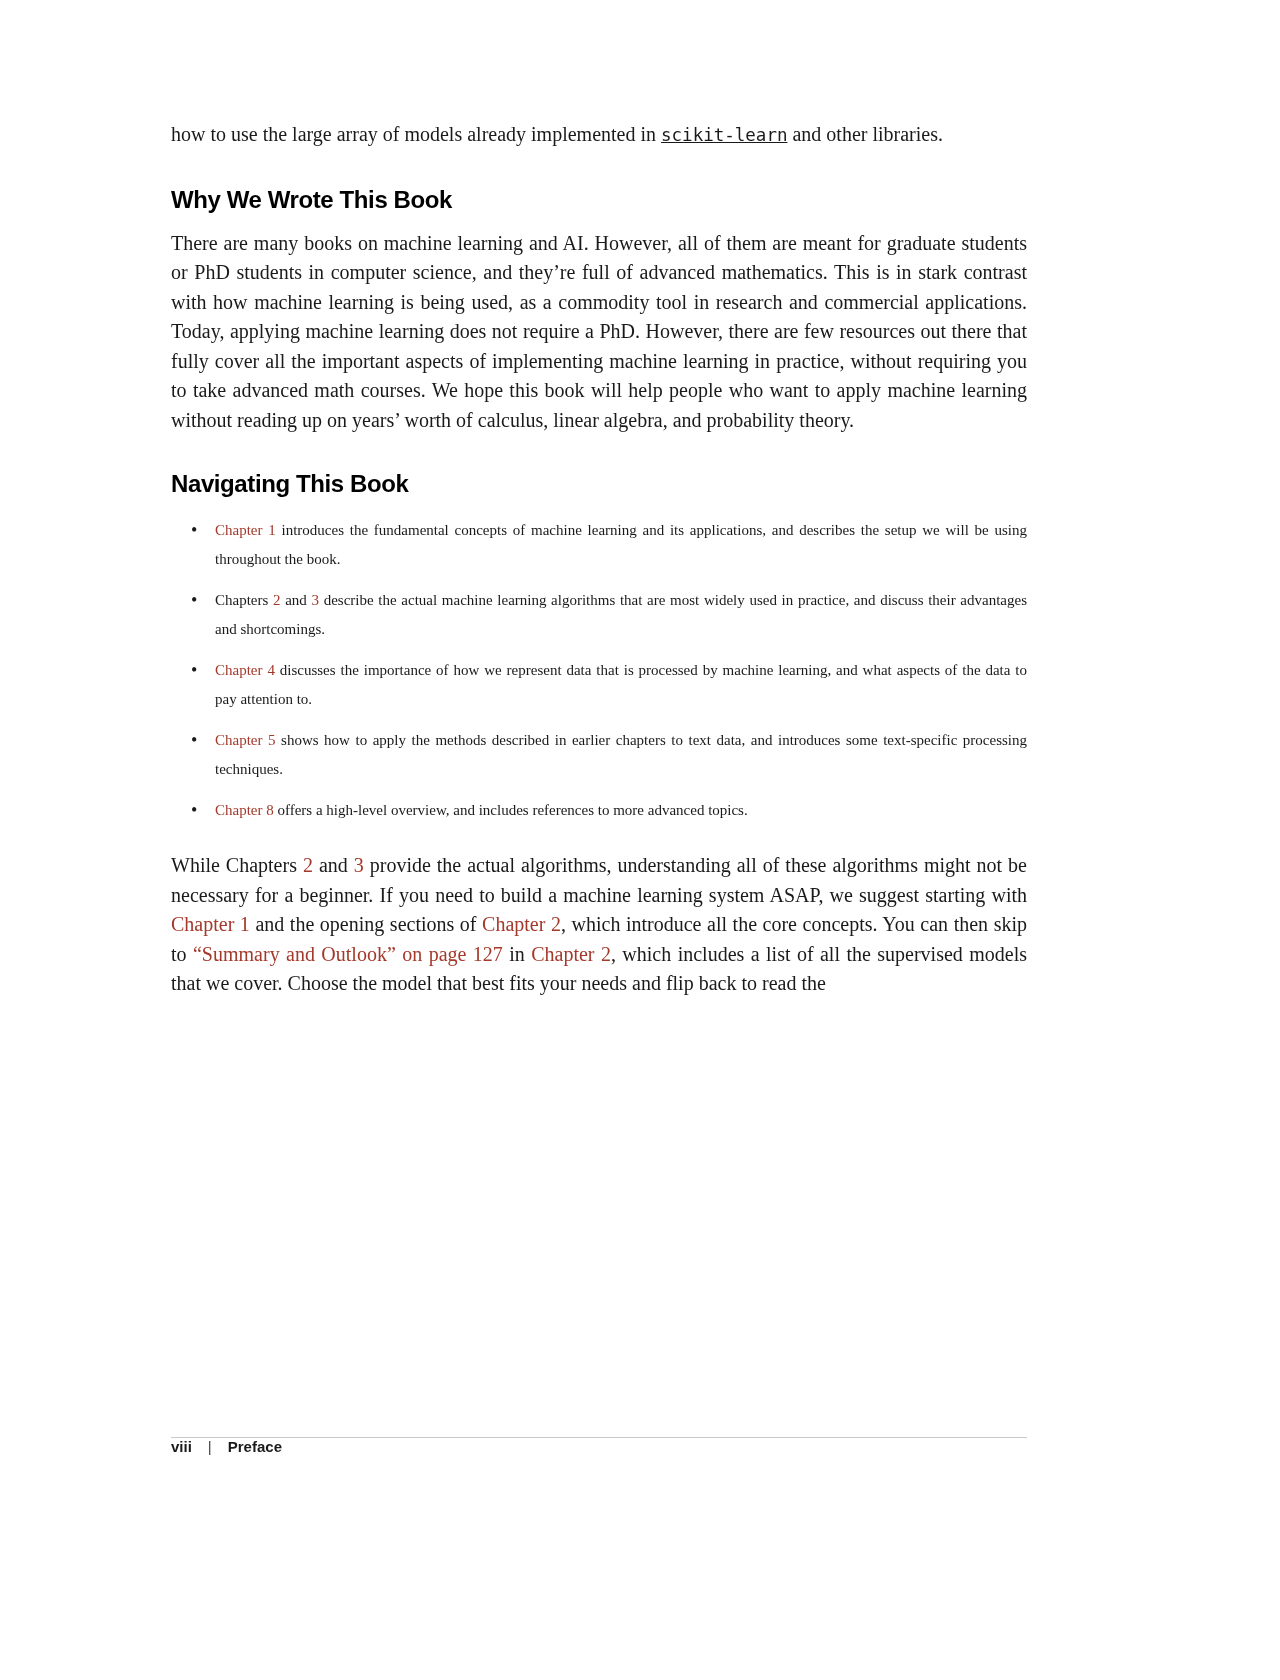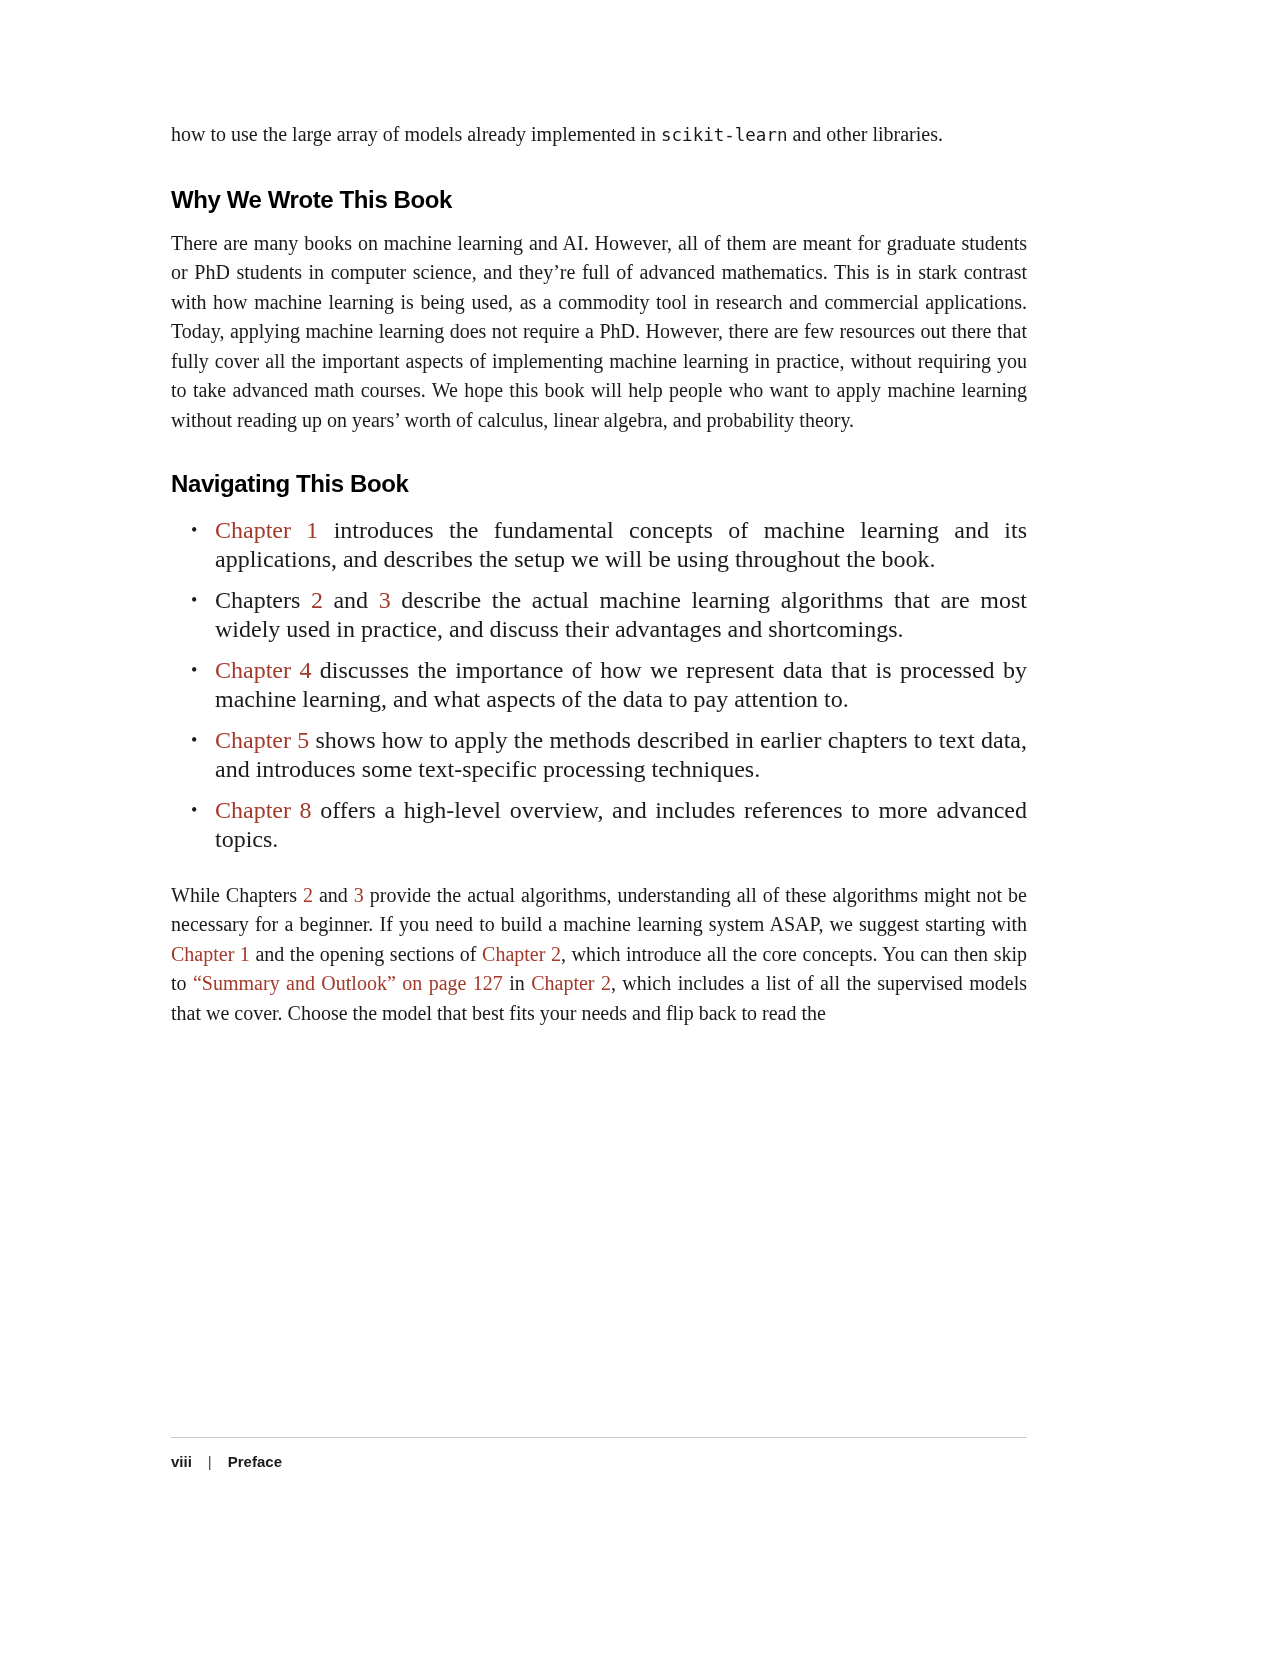--- a/index.html
+++ b/index.html
@@ -43,21 +43,21 @@
   }
 
   .bullet-list {
     list-style: none;
     margin: 18px 0 16px 0;
     padding: 0 0 0 44px;
   }
 
   .bullet-item {
     position: relative;
-    font-size: 24px;
+    font-size: 15px;
     line-height: 29.5px;
     text-align: justify;
     margin: 0 0 11px 0;
   }
 
   .bullet-item::before {
     content: "\2022";
     position: absolute;
     left: -24px;
     top: 0;
@@ -68,29 +68,29 @@
   .closing { margin-top: 26px; }
 
   .link {
     color: var(--link-color, #a3392b);
     cursor: pointer;
   }
 
   .code {
     font-family: "DejaVu Sans Mono", "Liberation Mono", monospace;
     font-size: 17.5px;
+    text-decoration: underline;
   }
 
   .footer {
     position: absolute;
     left: 171px;
     top: 1437px;
     width: 856px;
     border-top: 1px solid var(--rule-color, #c9c9c9);
-    padding-top: 15px;
     font-family: "Liberation Sans", sans-serif;
     font-size: 15px;
     font-weight: 700;
     color: #1a1a1a;
   }
 
   .footer .sep {
     display: inline-block;
     margin: 0 16px;
     font-weight: 400;

